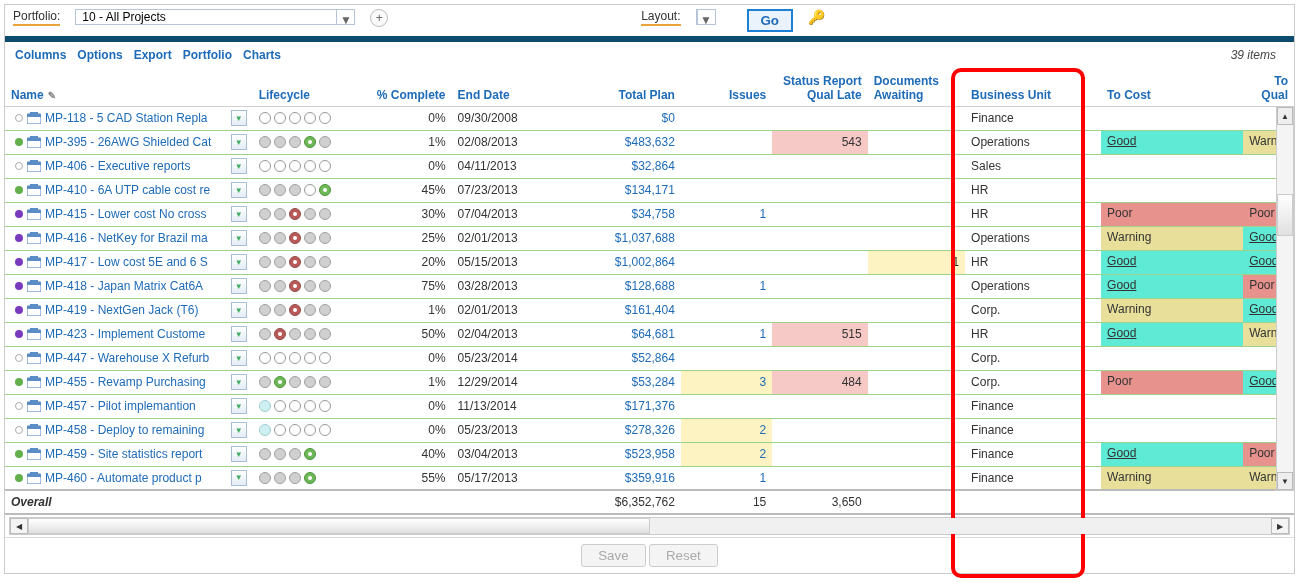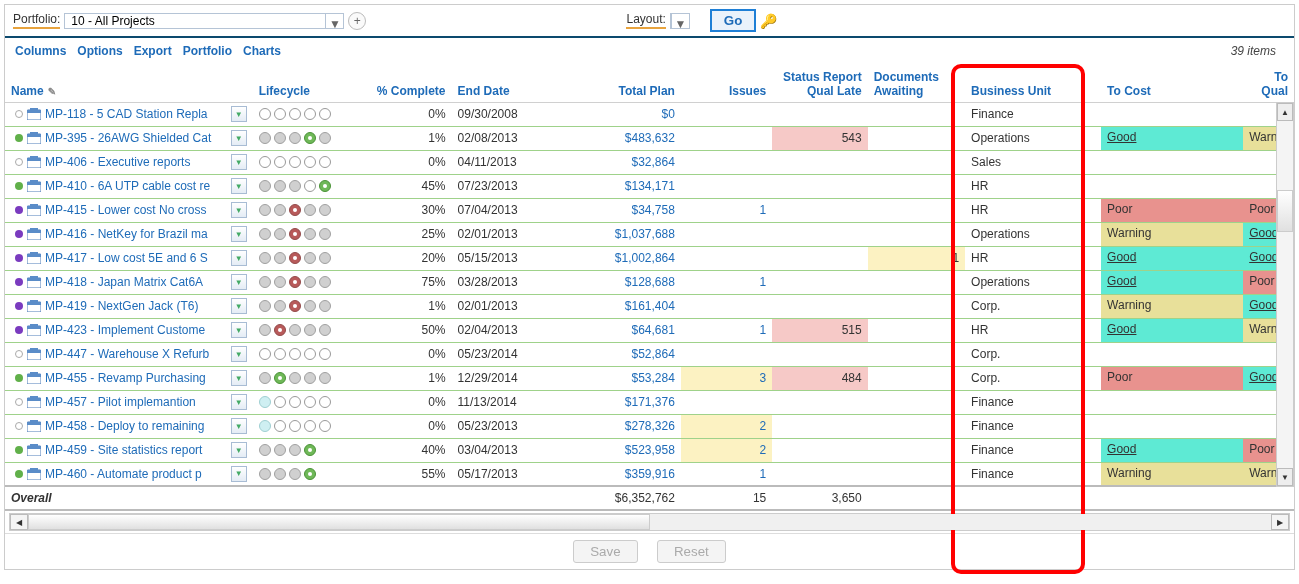--- a/index.html
+++ b/index.html
@@ -1,20 +1,20 @@
 <!DOCTYPE html>
 <html><head>
 <meta charset="utf-8">
 <style>
 * { box-sizing: border-box; margin: 0; padding: 0; }
 body { font-family: Arial, sans-serif; font-size: 12px; color: #333; background: #fff; padding: 4px; }
 .outer { border: 1px solid #ccc; }
 
 
-.toolbar { display: flex; align-items: center; padding: 4px 8px; border-bottom: 2px solid #0c4a6e; gap: 4px; }
+.toolbar { display: flex; align-items: flex-start; padding: 4px 8px; border-bottom: 6px solid #0c4a6e; gap: 15px; }
 .tb-label { font-weight: normal; }
 .tb-label.u { border-bottom: 2px solid #e8a33d; padding-bottom: 1px; }
 .combo { display: inline-flex; align-items: center; border: 1px solid #b5c4d6; background: #fff; height: 16px; }
 .combo input { border: none; outline: none; padding: 2px 6px; font-size: 12px; width: 260px; background: transparent; }
 .combo .arrow { width: 18px; text-align: center; color: #666; border-left: 1px solid #b5c4d6; cursor: pointer; height: 100%; line-height: 20px; }
 .round-btn { width: 18px; height: 18px; border: 1px solid #bbb; border-radius: 50%; display: inline-flex; align-items: center; justify-content: center; color: #666; cursor: pointer; font-size: 12px; background: #fafafa; }
 .go-btn { border: 2px solid #1e7fd6; background: #eaf2fb; color: #1e6bb8; padding: 2px 12px; cursor: pointer; font-weight: bold; margin-left: 16px; }
 .key-icon { color: #999; font-size: 14px; }
 .spacer { flex: 1; }
 
@@ -82,21 +82,21 @@
 .hscroll .arrow-btn { width: 18px; height: 100%; border: 1px solid #bbb; display: flex; align-items: center; justify-content: center; font-size: 8px; background: #f4f4f4; cursor: pointer; }
 .hscroll .track { flex: 1; background: #f0f0f0; position: relative; height: 100%; }
 .hscroll .thumb { position: absolute; left: 0; width: 50%; height: 100%; background: linear-gradient(#fff,#e0e0e0); border: 1px solid #ccc; }
 
 .vscroll{position:absolute;right:0;top:38px;bottom:24px;width:18px;border:1px solid #ccc;background:#f4f4f4;display:flex;flex-direction:column}
 .vscroll .arrow-btn{height:18px;display:flex;align-items:center;justify-content:center;font-size:8px;border:1px solid #bbb;background:#eee;cursor:pointer}
 .vscroll .vtrack{flex:1;position:relative}
 .vscroll .vthumb{position:absolute;top:20%;height:12%;width:100%;background:linear-gradient(#fff,#e0e0e0);border:1px solid #ccc}
 
 .btn-row { text-align: center; padding: 6px 0; border-top: 1px solid #ddd; }
-.btn-row button { padding: 3px 16px; border: 1px solid #ccc; background: #f4f4f4; color: #aaa; border-radius: 3px; margin: 0 8px; }
+.btn-row button { padding: 3px 16px; border: 1px solid #ccc; background: #f4f4f4; color: #aaa; border-radius: 3px; margin: 0 0; }
 
 .pencil { color: #888; font-size: 10px; margin-left: 4px; }
 </style>
 </head>
 <body>
 
 <div class="outer">
   <div class="toolbar">
     <span class="tb-label u">Portfolio:</span>
     <span class="combo">

